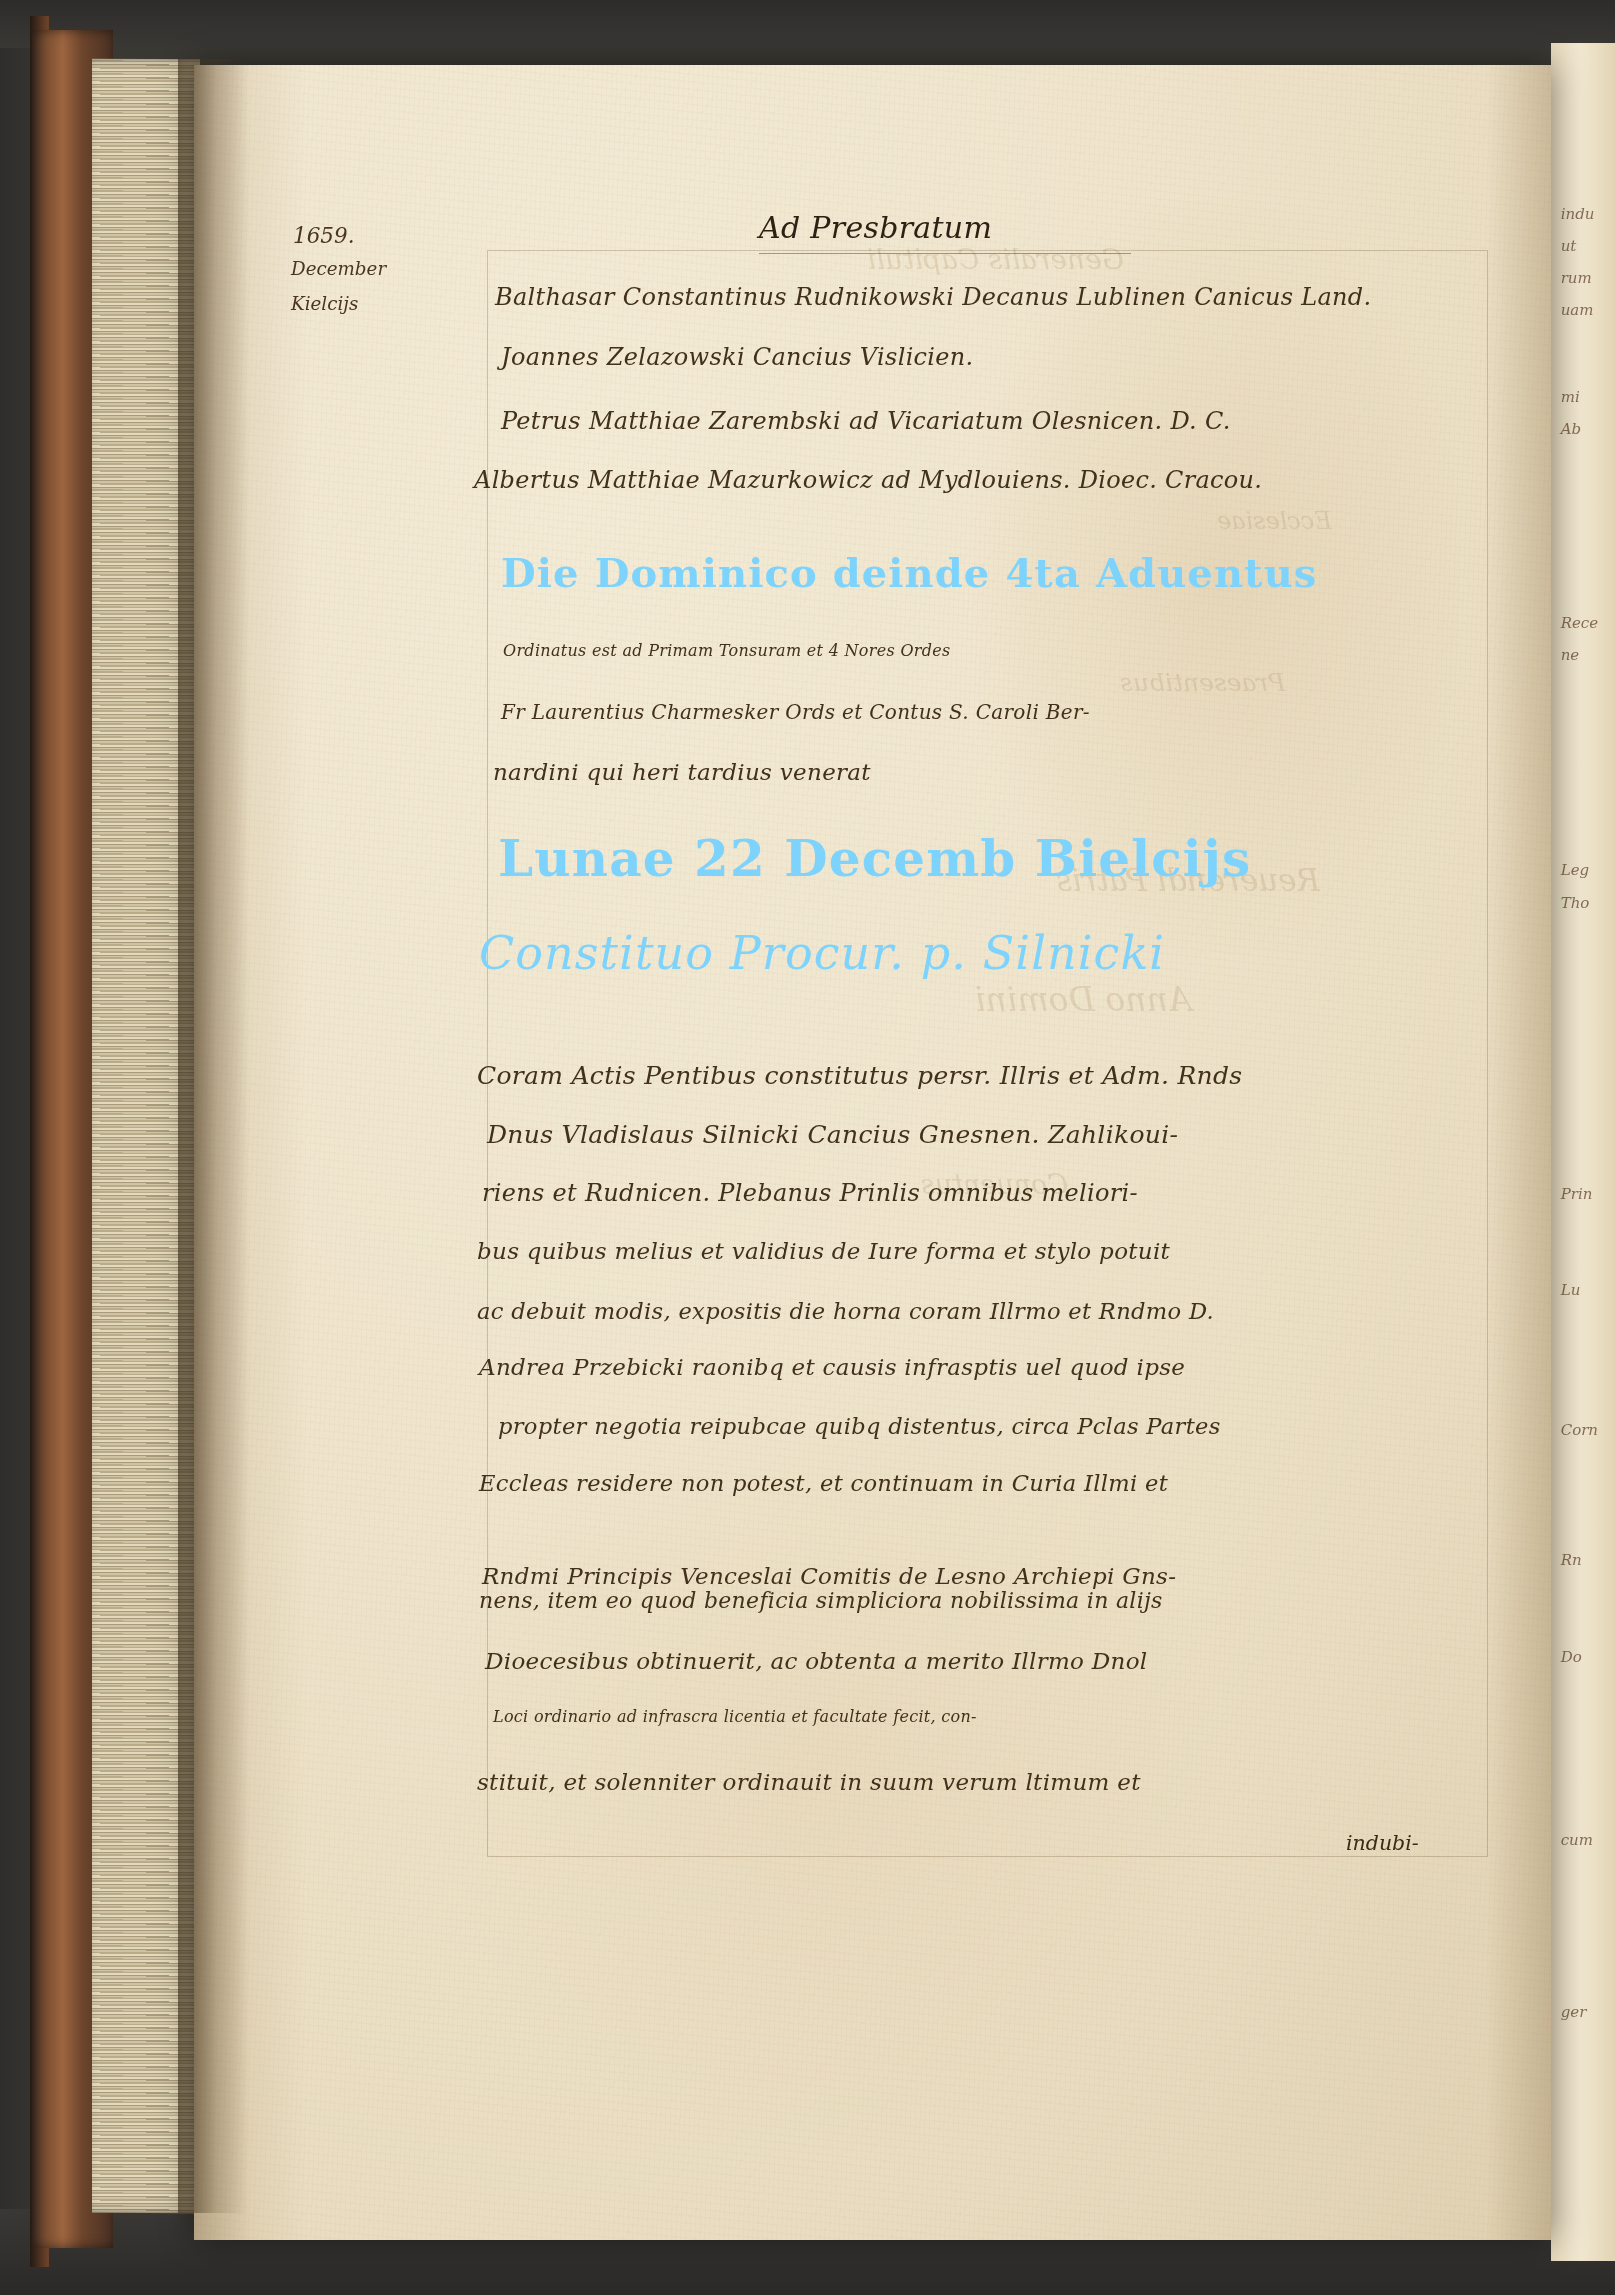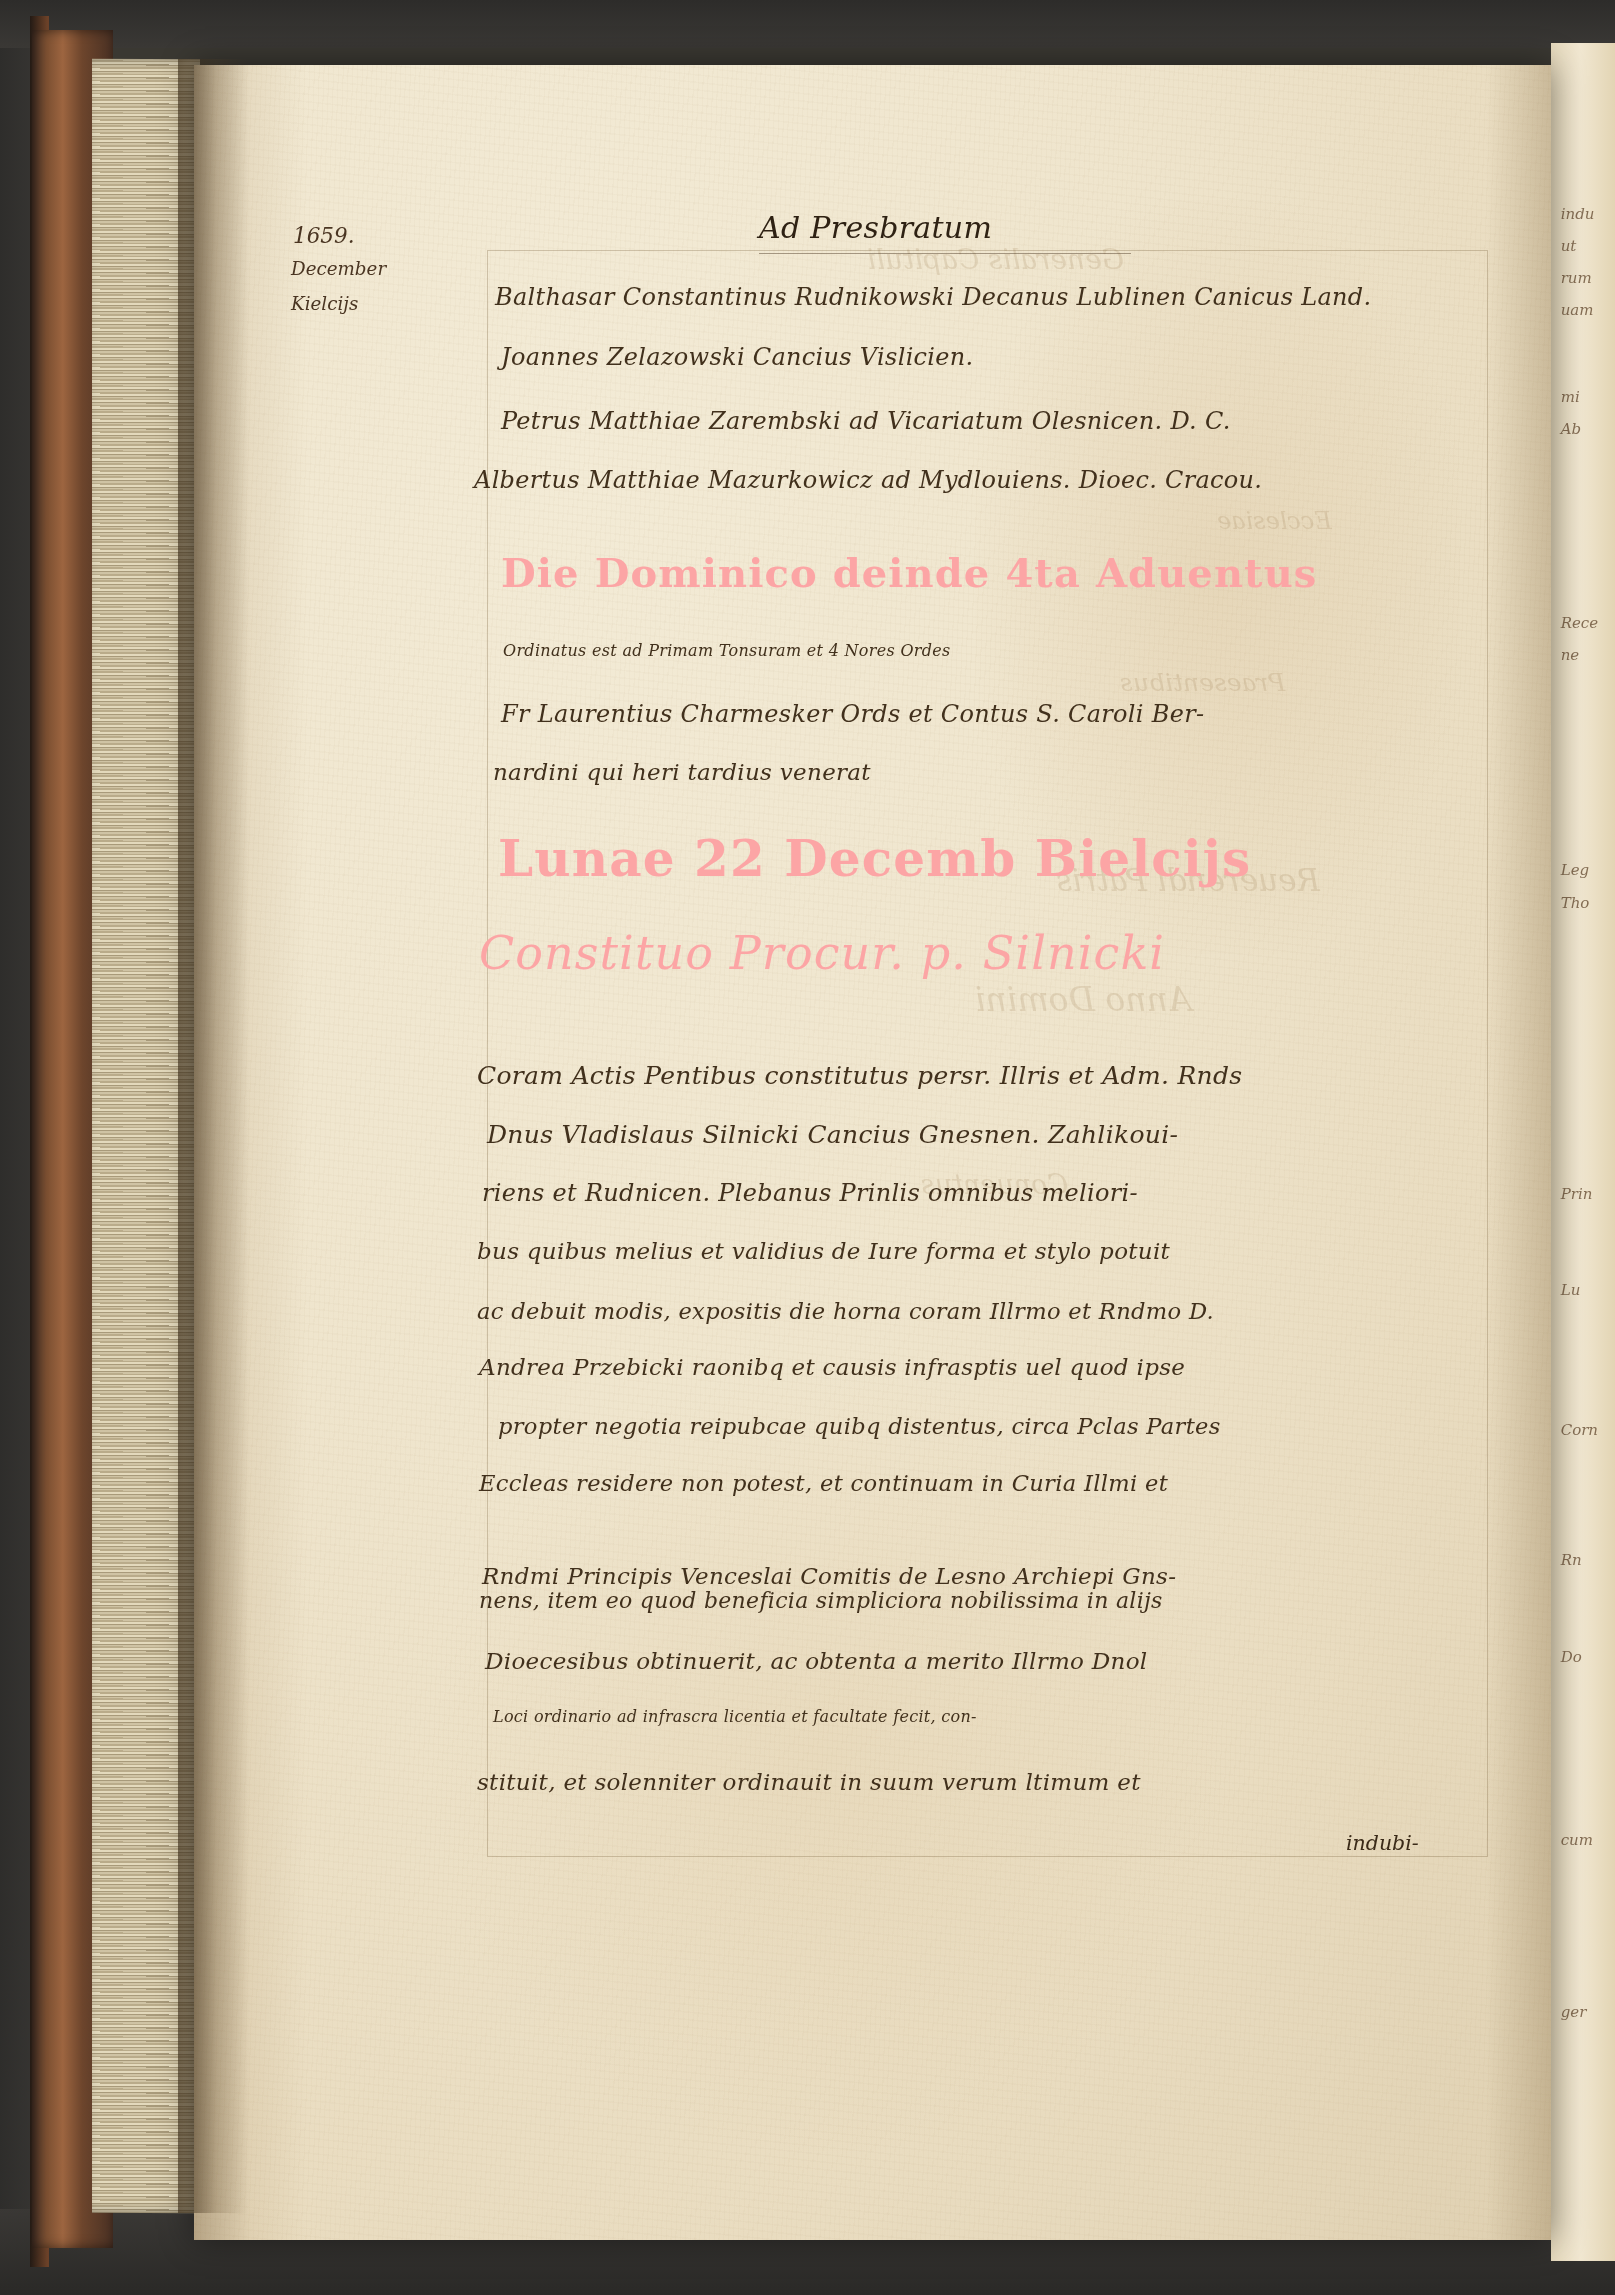--- a/index.html
+++ b/index.html
@@ -192,21 +192,21 @@
     font-size: 18.3px;
     white-space: nowrap;
   }
 
   .hand-body { font-size: 21.5px; line-height: 1; }
 
   .blackletter {
     font-family: "DejaVu Serif", serif;
     font-weight: bold;
     font-style: normal;
-    color: #fca5a5;
+    color: #7dd3fc;
     letter-spacing: 1.1px;
   }
   .bl-1 { font-size: 40px; }
   .bl-2 { font-size: 50px; }
   .bl-3 { font-size: 46px; }
 
   .rule {
     position: absolute;
     background: rgba(70,50,30,0.45);
     height: 1.1px;
@@ -289,21 +289,21 @@
   <div class="rule" style="left:759px; top:253px; width:372px;"></div>
 
   <div class="ms-text ink-mid hand-body" style="left:495px; top:285px;  font-size:24px;">Balthasar Constantinus Rudnikowski Decanus Lublinen Canicus Land.</div>
   <div class="ms-text ink-mid hand-body" style="left:501px; top:345px;  font-size:24px;">Joannes Zelazowski Cancius Vislicien.</div>
   <div class="ms-text ink-mid hand-body" style="left:501px; top:409px;  font-size:24px;">Petrus Matthiae Zarembski ad Vicariatum Olesnicen. D. C.</div>
   <div class="ms-text ink-mid hand-body" style="left:474px; top:468px;  font-size:24px;">Albertus Matthiae Mazurkowicz ad Mydlouiens. Dioec. Cracou.</div>
 
   <div class="blackletter bl-1" style="position:absolute; left:501px; top:549px; z-index:5;">Die Dominico deinde 4ta Aduentus</div>
 
   <div class="ms-text ink-mid" style="left:503px; top:641px; font-size:16px;">Ordinatus est ad Primam Tonsuram et 4 Nores Ordes</div>
-  <div class="ms-text ink-mid" style="left:501px; top:700px; font-size:24px;text-align:center;">Fr Laurentius Charmesker Ords et Contus S. Caroli Ber-</div>
+  <div class="ms-text ink-mid" style="left:501px; top:700px; font-size:20px;text-align:center;">Fr Laurentius Charmesker Ords et Contus S. Caroli Ber-</div>
   <div class="ms-text ink-mid" style="left:493px; top:759px; font-size:23px;">nardini qui heri tardius venerat</div>
 
   <div class="blackletter bl-2" style="position:absolute; left:498px; top:829px; z-index:5;">Lunae 22 Decemb Bielcijs</div>
 
   <div class="blackletter bl-3" style="position:absolute; left:479px; top:926px; font-weight:normal; font-style:italic; z-index:5;">Constituo Procur. p. Silnicki</div>
 
   <div class="ms-text ink-mid" style="left:477px; top:1061px; font-size:25px;">Coram Actis Pentibus constitutus persr. Illris et Adm. Rnds</div>
   <div class="ms-text ink-mid" style="left:487px; top:1120px; font-size:25px;">Dnus Vladislaus Silnicki Cancius Gnesnen. Zahlikoui-</div>
   <div class="ms-text ink-mid" style="left:482px; top:1179px; font-size:24px;">riens et Rudnicen. Plebanus Prinlis omnibus meliori-</div>
   <div class="ms-text ink-mid" style="left:477px; top:1238px; font-size:23px;">bus quibus melius et validius de Iure forma et stylo potuit</div>

